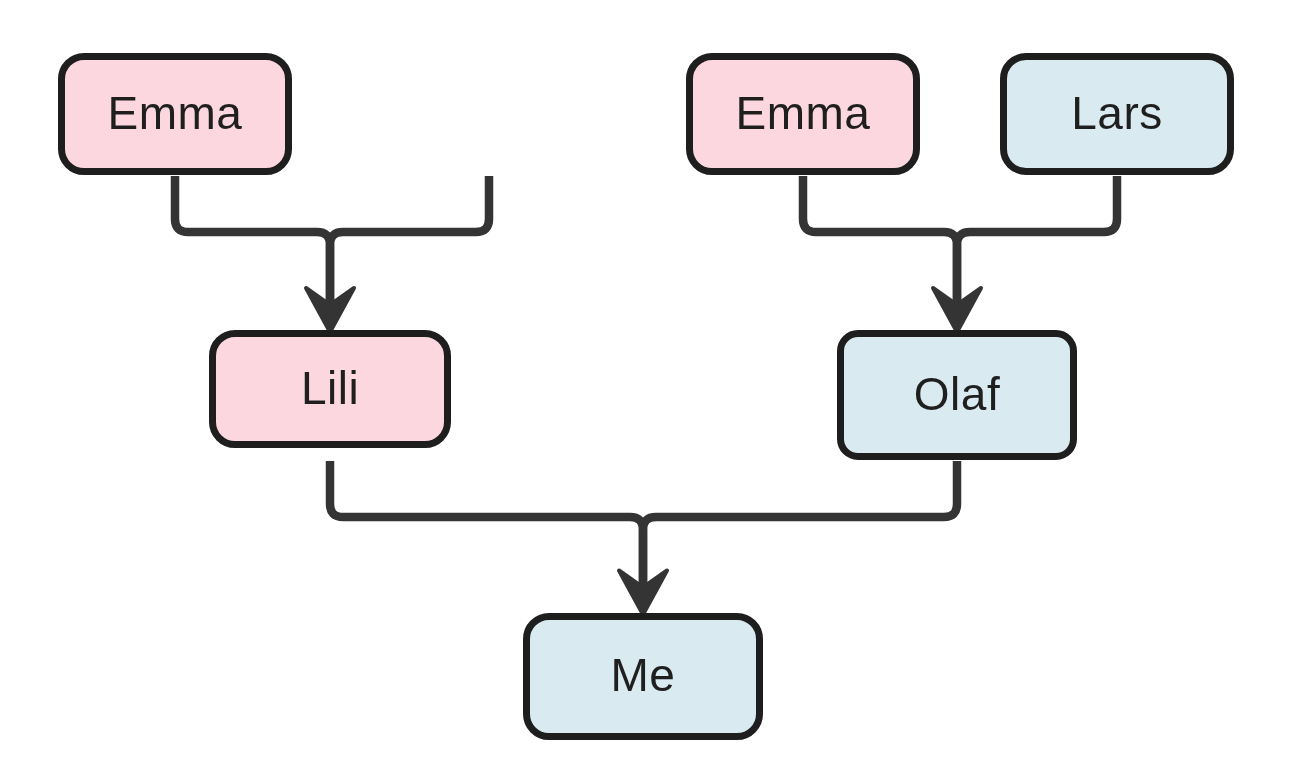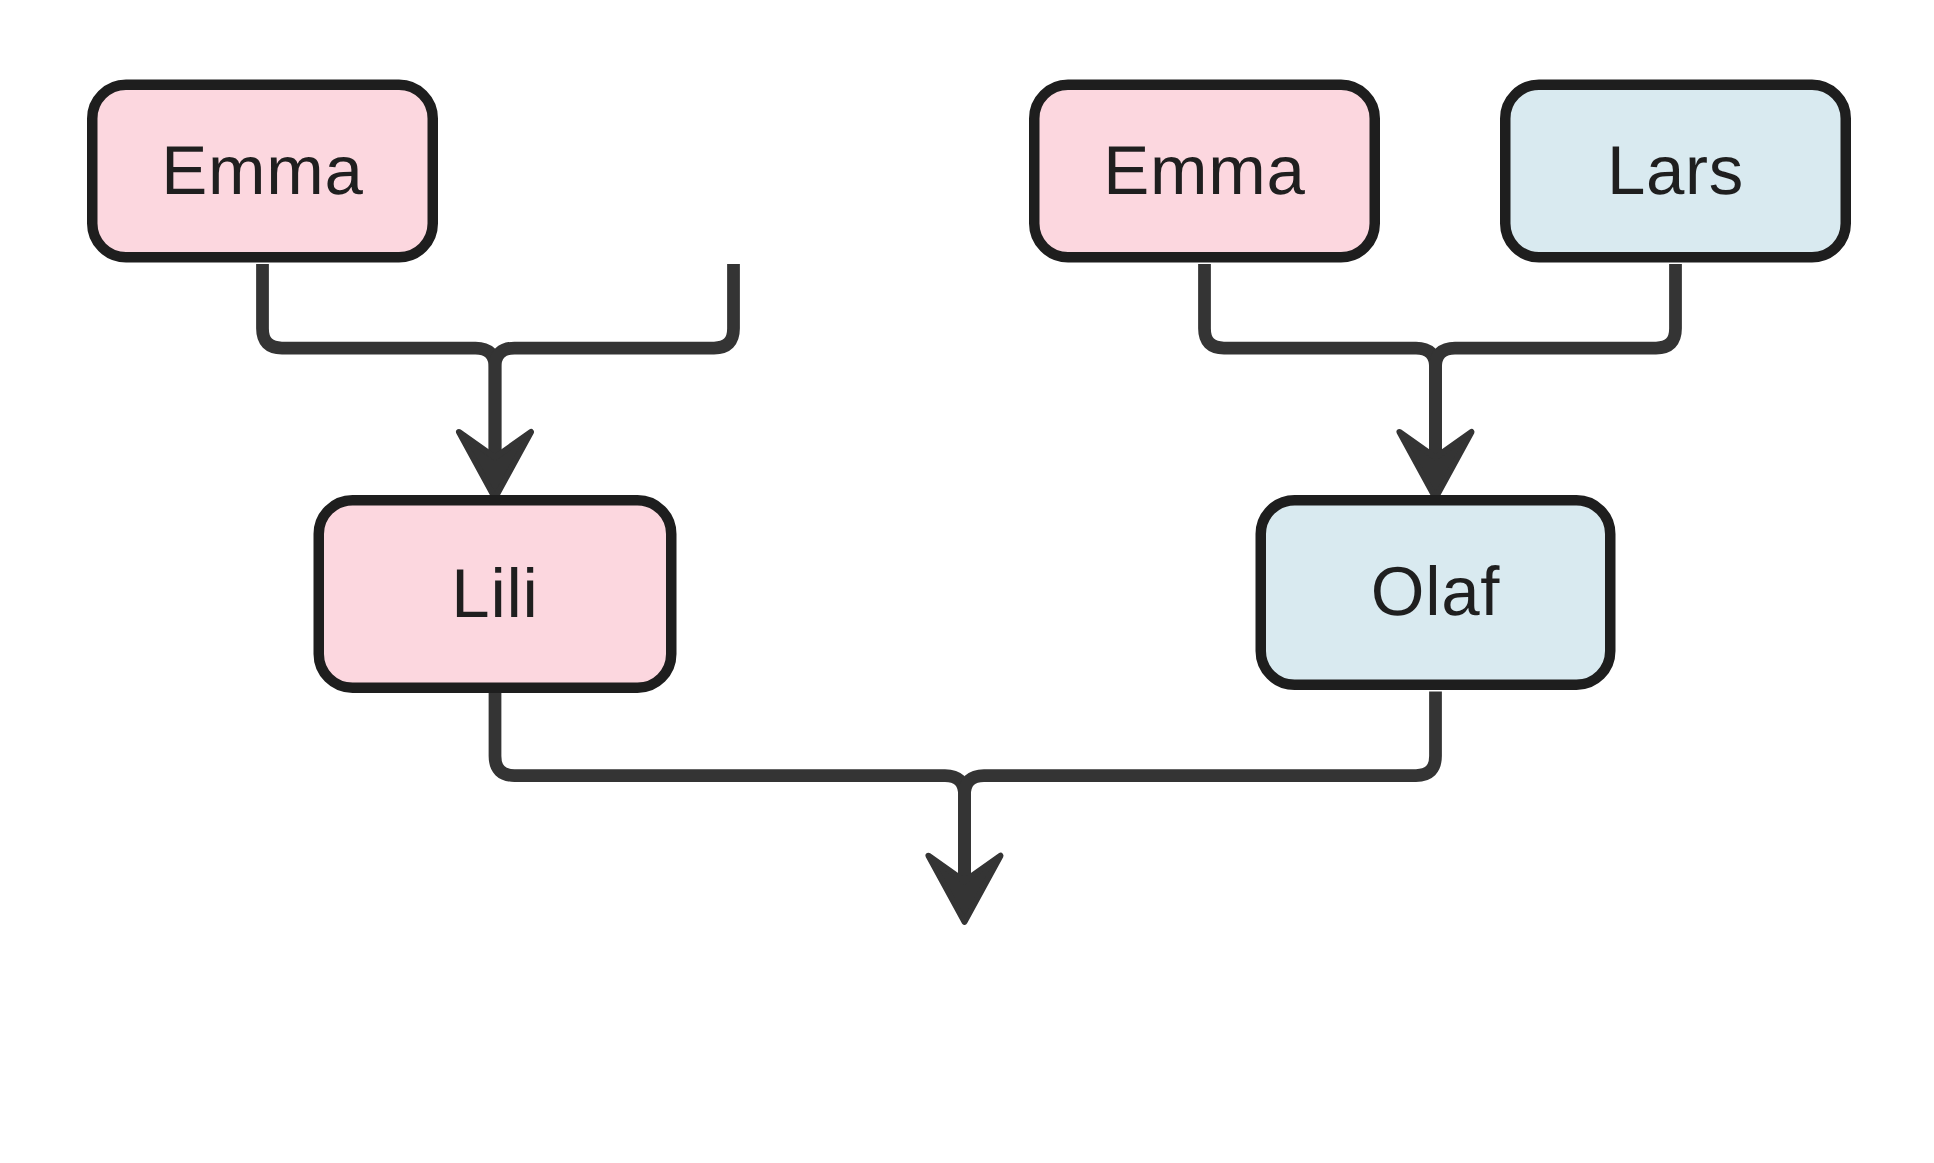--- a/index.html
+++ b/index.html
@@ -82,20 +82,23 @@
   <div class="nodes-layer" id="nodes-layer">
       <div class="node pink" style="left: 58px; top: 53px; width: 234px; height: 122px;">
         <span class="node-label">Emma</span>
       </div>
       <div class="node pink" style="left: 686px; top: 53px; width: 234px; height: 122px;">
         <span class="node-label">Emma</span>
       </div>
       <div class="node blue" style="left: 1000px; top: 53px; width: 234px; height: 122px; align-items: center;">
         <span class="node-label">Lars</span>
       </div>
-      <div class="node pink" style="left: 209px; top: 330px; width: 242px; height: 132px; justify-content: center;">
+      <div class="node pink" style="left: 209px; top: 330px; width: 242px; height: 118px; justify-content: center;">
         <span class="node-label">Lili</span>
       </div>
-      <div class="node blue" style="left: 837px; top: 330px; width: 240px; height: 130px;">
+      <div class="node blue" style="left: 837px; top: 330px; width: 240px; height: 130px; border-radius: 21px;">
         <span class="node-label">Olaf</span>
+      </div>
+      <div class="node blue" style="left: 523px; top: 612.5px; width: 240px; height: 127px;">
+        <span class="node-label">Me</span>
       </div>
     </div>
 </div>
 
 </body></html>

